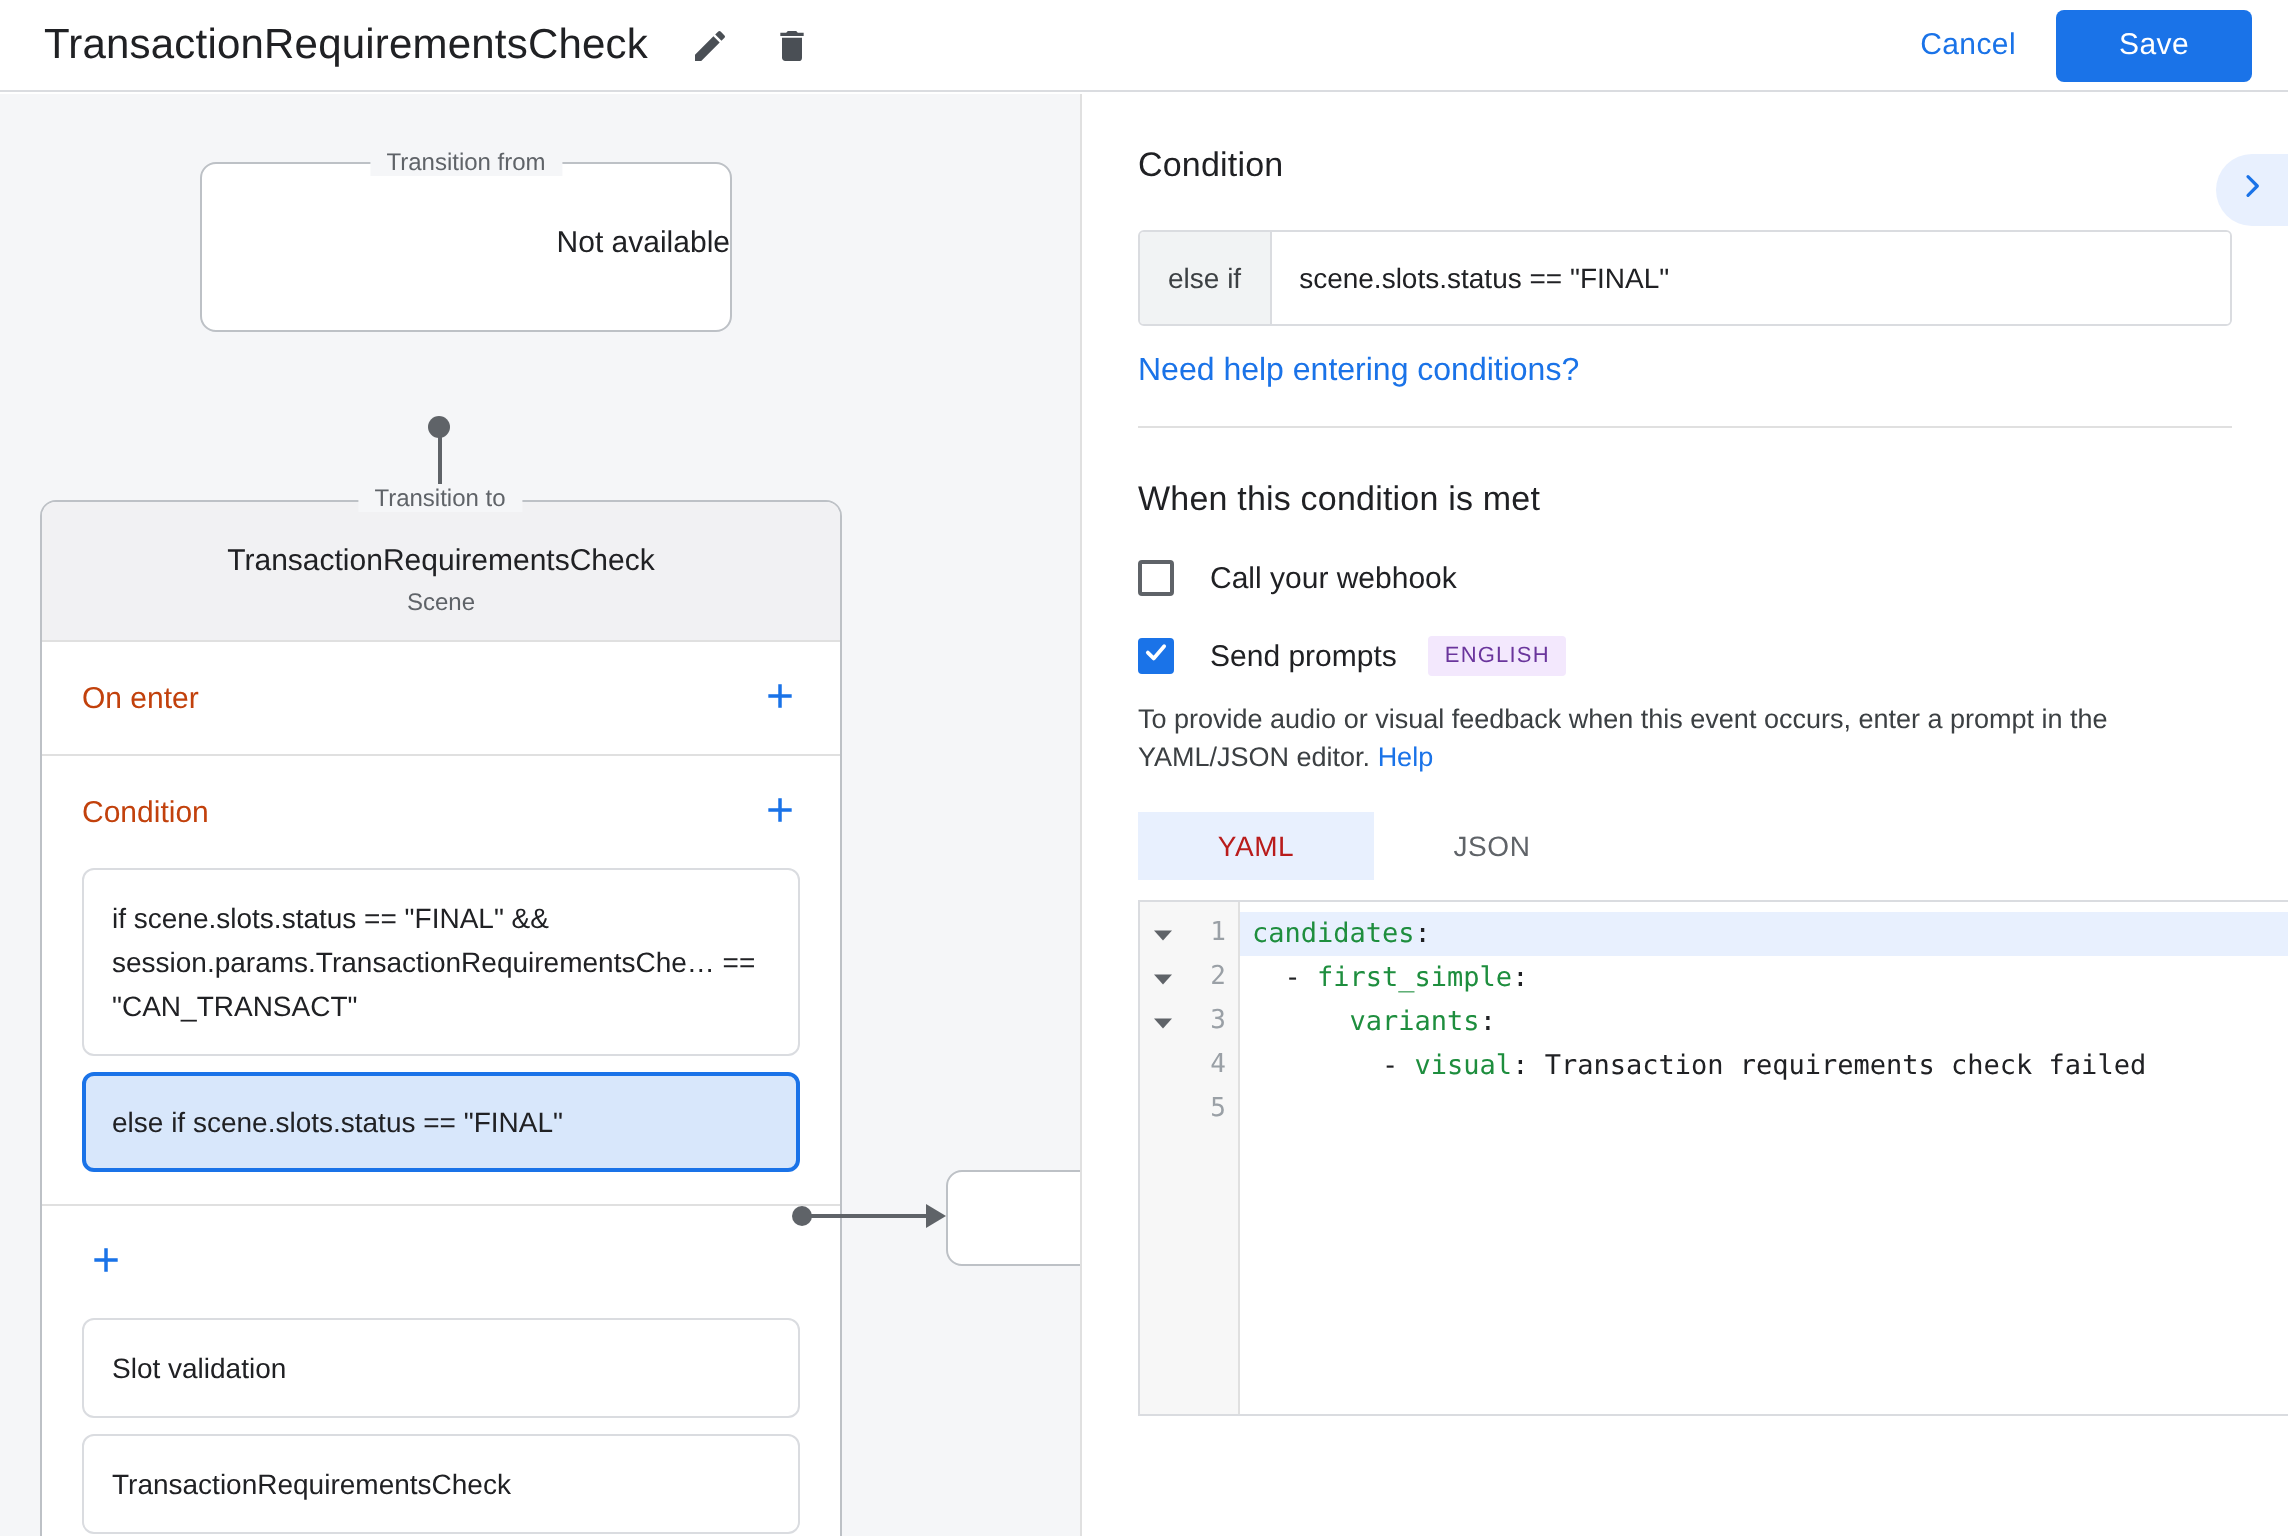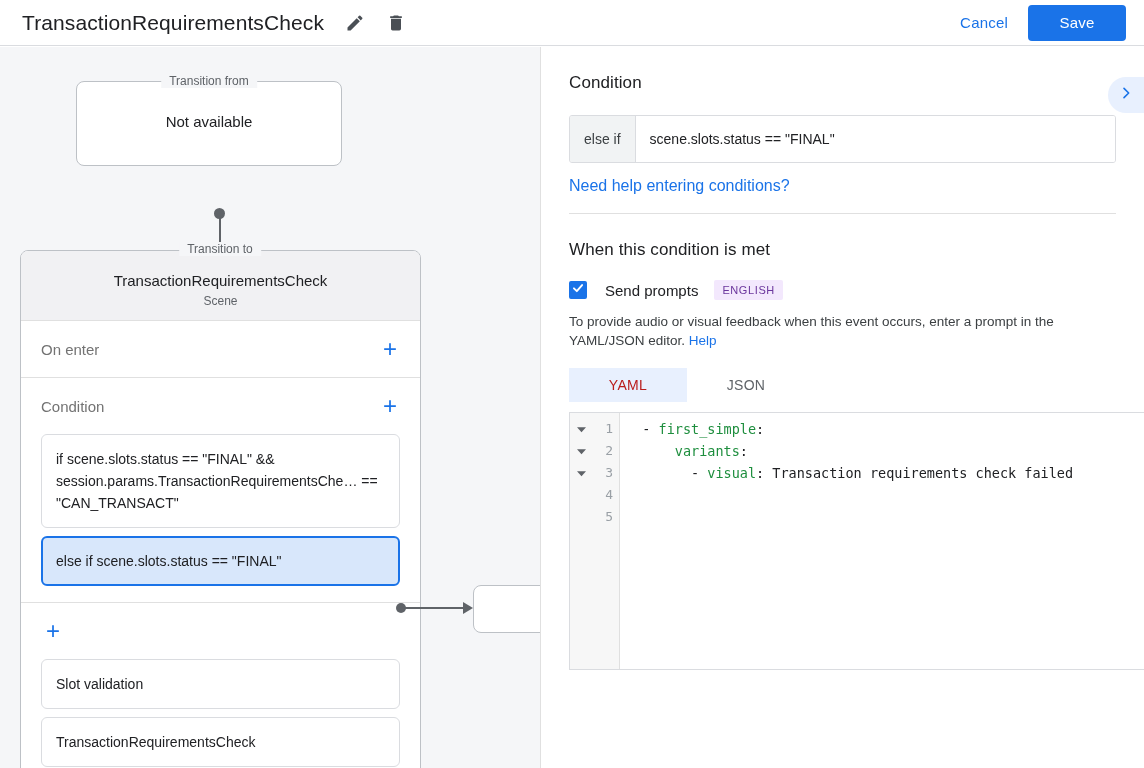--- a/index.html
+++ b/index.html
@@ -72,25 +72,25 @@
     transform: translateX(-50%);
     background: #f5f6f8;
     padding: 0 8px;
     font-size: 12px;
     color: #5f6368;
     white-space: nowrap;
   }
 
   
   .node-from {
-    left: 76px; top: 34px; width: 266px; height: 85px;
+    left: 100px; top: 34px; width: 266px; height: 85px;
   }
   .node-from-label {
     position: absolute; left: 0; right: 0; top: 31px;
-    text-align: center; font-size: 15px; color: #202124;
+    text-align: right; font-size: 15px; color: #202124;
   }
 
   
   .arrow-line {
     position: absolute;
     left: 219px; top: 166px;
     width: 2px; height: 50px;
     background: #5f6368;
   }
   .arrow-dot {
@@ -137,21 +137,21 @@
   }
   .scene-head-title { font-size: 15px; color: #202124; }
   .scene-head-sub { font-size: 12px; color: #5f6368; margin-top: 5px; }
 
   .section { border-bottom: 1px solid #e0e0e0; }
   .section-head {
     display: flex; align-items: center;
     padding: 0 18px 0 20px;
     height: 56px;
   }
-  .section-title { font-size: 15px; color: #737373; flex: 1 1 auto; }
+  .section-title { font-size: 15px; color: #c2410c; flex: 1 1 auto; }
   .plus-btn {
     width: 24px; height: 24px;
     display: flex; align-items: center; justify-content: center;
     cursor: pointer;
     color: #1a73e8;
     font-size: 24px; line-height: 1;
     font-weight: 300;
     user-select: none;
   }
   .section-body { padding: 0 20px 16px; }
@@ -471,20 +471,24 @@
       <input class="cond-input" type="text" value="scene.slots.status == &quot;FINAL&quot;" style="">
     </div>
 
     <a class="help-link">Need help entering conditions?</a>
     <div class="panel-divider"></div>
   </div>
 
   <div class="panel-section">
     <div class="panel-h">When this condition is met</div>
 
+    <div class="check-row">
+      <div class="cb"></div>
+      <div class="check-label">Call your webhook</div>
+    </div>
 
     <div class="check-row">
       <div class="cb checked">
         <span>
           <svg width="14" height="14" viewBox="0 0 24 24" fill="none" stroke="#ffffff" stroke-width="3.2" stroke-linecap="round" stroke-linejoin="round">
             <polyline points="5 12.5 10 17.5 19 7"></polyline>
           </svg>
         </span>
       </div>
       <div class="check-label">Send prompts</div>
@@ -524,20 +528,21 @@
 
       <div class="gutter">
         <div class="gln">1</div>
         <div class="gln">2</div>
         <div class="gln">3</div>
         <div class="gln">4</div>
         <div class="gln">5</div>
       </div>
 
       <div class="code">
+        <div class="cline hl"><span class="pl"></span><span class="pl"></span><span class="k">candidates</span><span class="pl">:</span><span class="pl"></span></div>
 
         <div class="cline"><span class="pl">  </span><span class="pl">- </span><span class="k">first_simple</span><span class="pl">:</span><span class="pl"></span></div>
 
         <div class="cline"><span class="pl">      </span><span class="pl"></span><span class="k">variants</span><span class="pl">:</span><span class="pl"></span></div>
 
         <div class="cline"><span class="pl">        </span><span class="pl">- </span><span class="k">visual</span><span class="pl">:</span><span class="pl"> Transaction requirements check failed</span></div>
 
         <div class="cline"></div>
       </div>
     </div>

